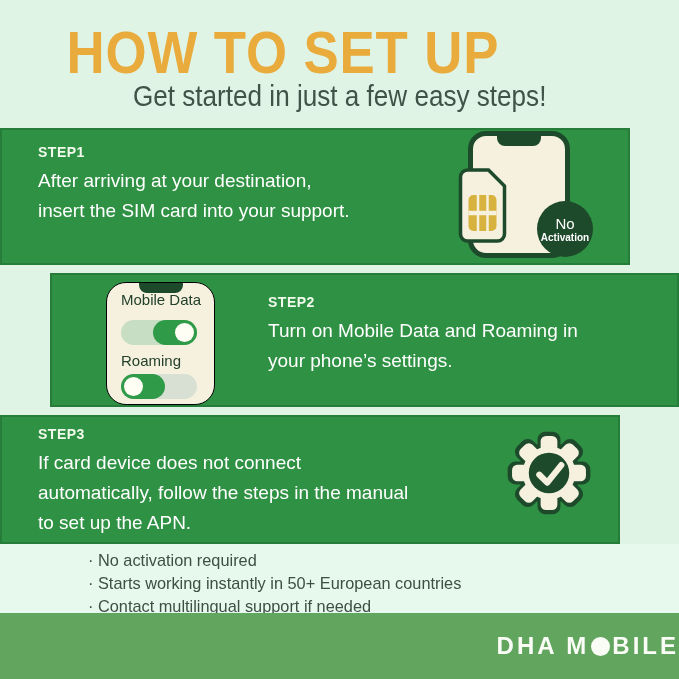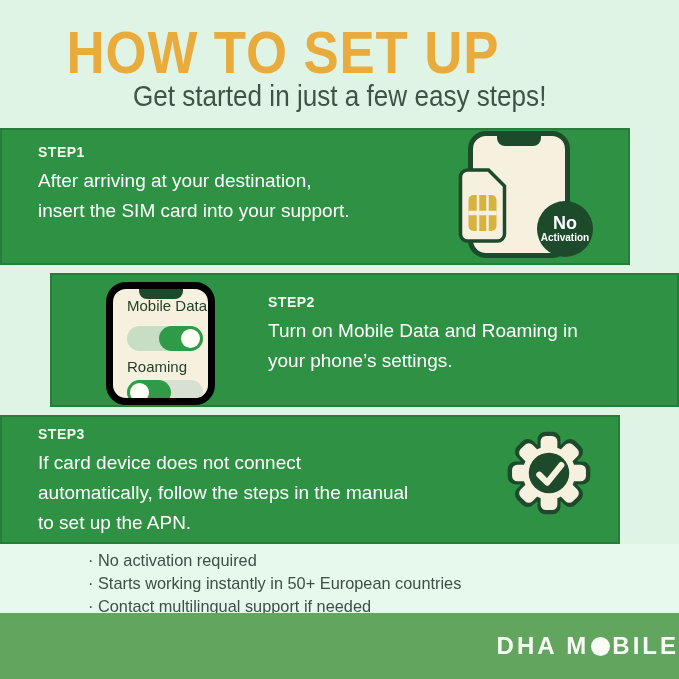--- a/index.html
+++ b/index.html
@@ -46,27 +46,27 @@
   .notch {
     position:absolute; top:0; left:50%; transform:translateX(-50%);
     width:44px; height:10px; background:#1D4A2B; border-radius:0 0 8px 8px;
   }
   .sim { position:absolute; left:-15px; top:32px; }
   .badge {
     position:absolute; left:537px; top:73px; width:56px; height:56px; border-radius:50%;
     background:#1D4A2B; color:#FFFFFF; text-align:center; z-index:3;
     display:flex; flex-direction:column; justify-content:center;
   }
-  .badge-line1 { font-size:18px; font-weight:700; line-height:17px; }
+  .badge-line1 { font-size:15px; font-weight:400; line-height:17px; }
   .badge-line2 { font-size:10px; font-weight:700; line-height:12px; }
 
   
   .phone2 {
     position:absolute; left:56px; top:9px; width:109px; height:123px;
-    background:#F6F1DF; border:7px solid #000000; border-radius:20px; box-sizing:border-box;
+    background:#F6F1DF; border:1px solid #000000; border-radius:20px; box-sizing:border-box;
     overflow:hidden; padding:8px 0 0 14px;
   }
   .tg-label { font-size:15px; color:#23402B; line-height:18px; }
   .toggle { position:relative; width:76px; height:25px; border-radius:13px; background:#C8DEC4; }
   .toggle.t1 { margin:11px 0 7px 0; }
   .toggle.t2 { margin:4px 0 0 0; background:#D8DFD3; }
   .pill { position:absolute; top:0; width:44px; height:25px; border-radius:13px; background:#2F9B48; }
   .toggle.on  .pill { right:0; }
   .toggle.off .pill { left:0; }
   .knob { position:absolute; top:3px; width:19px; height:19px; border-radius:50%; background:#FFFEF5; }

